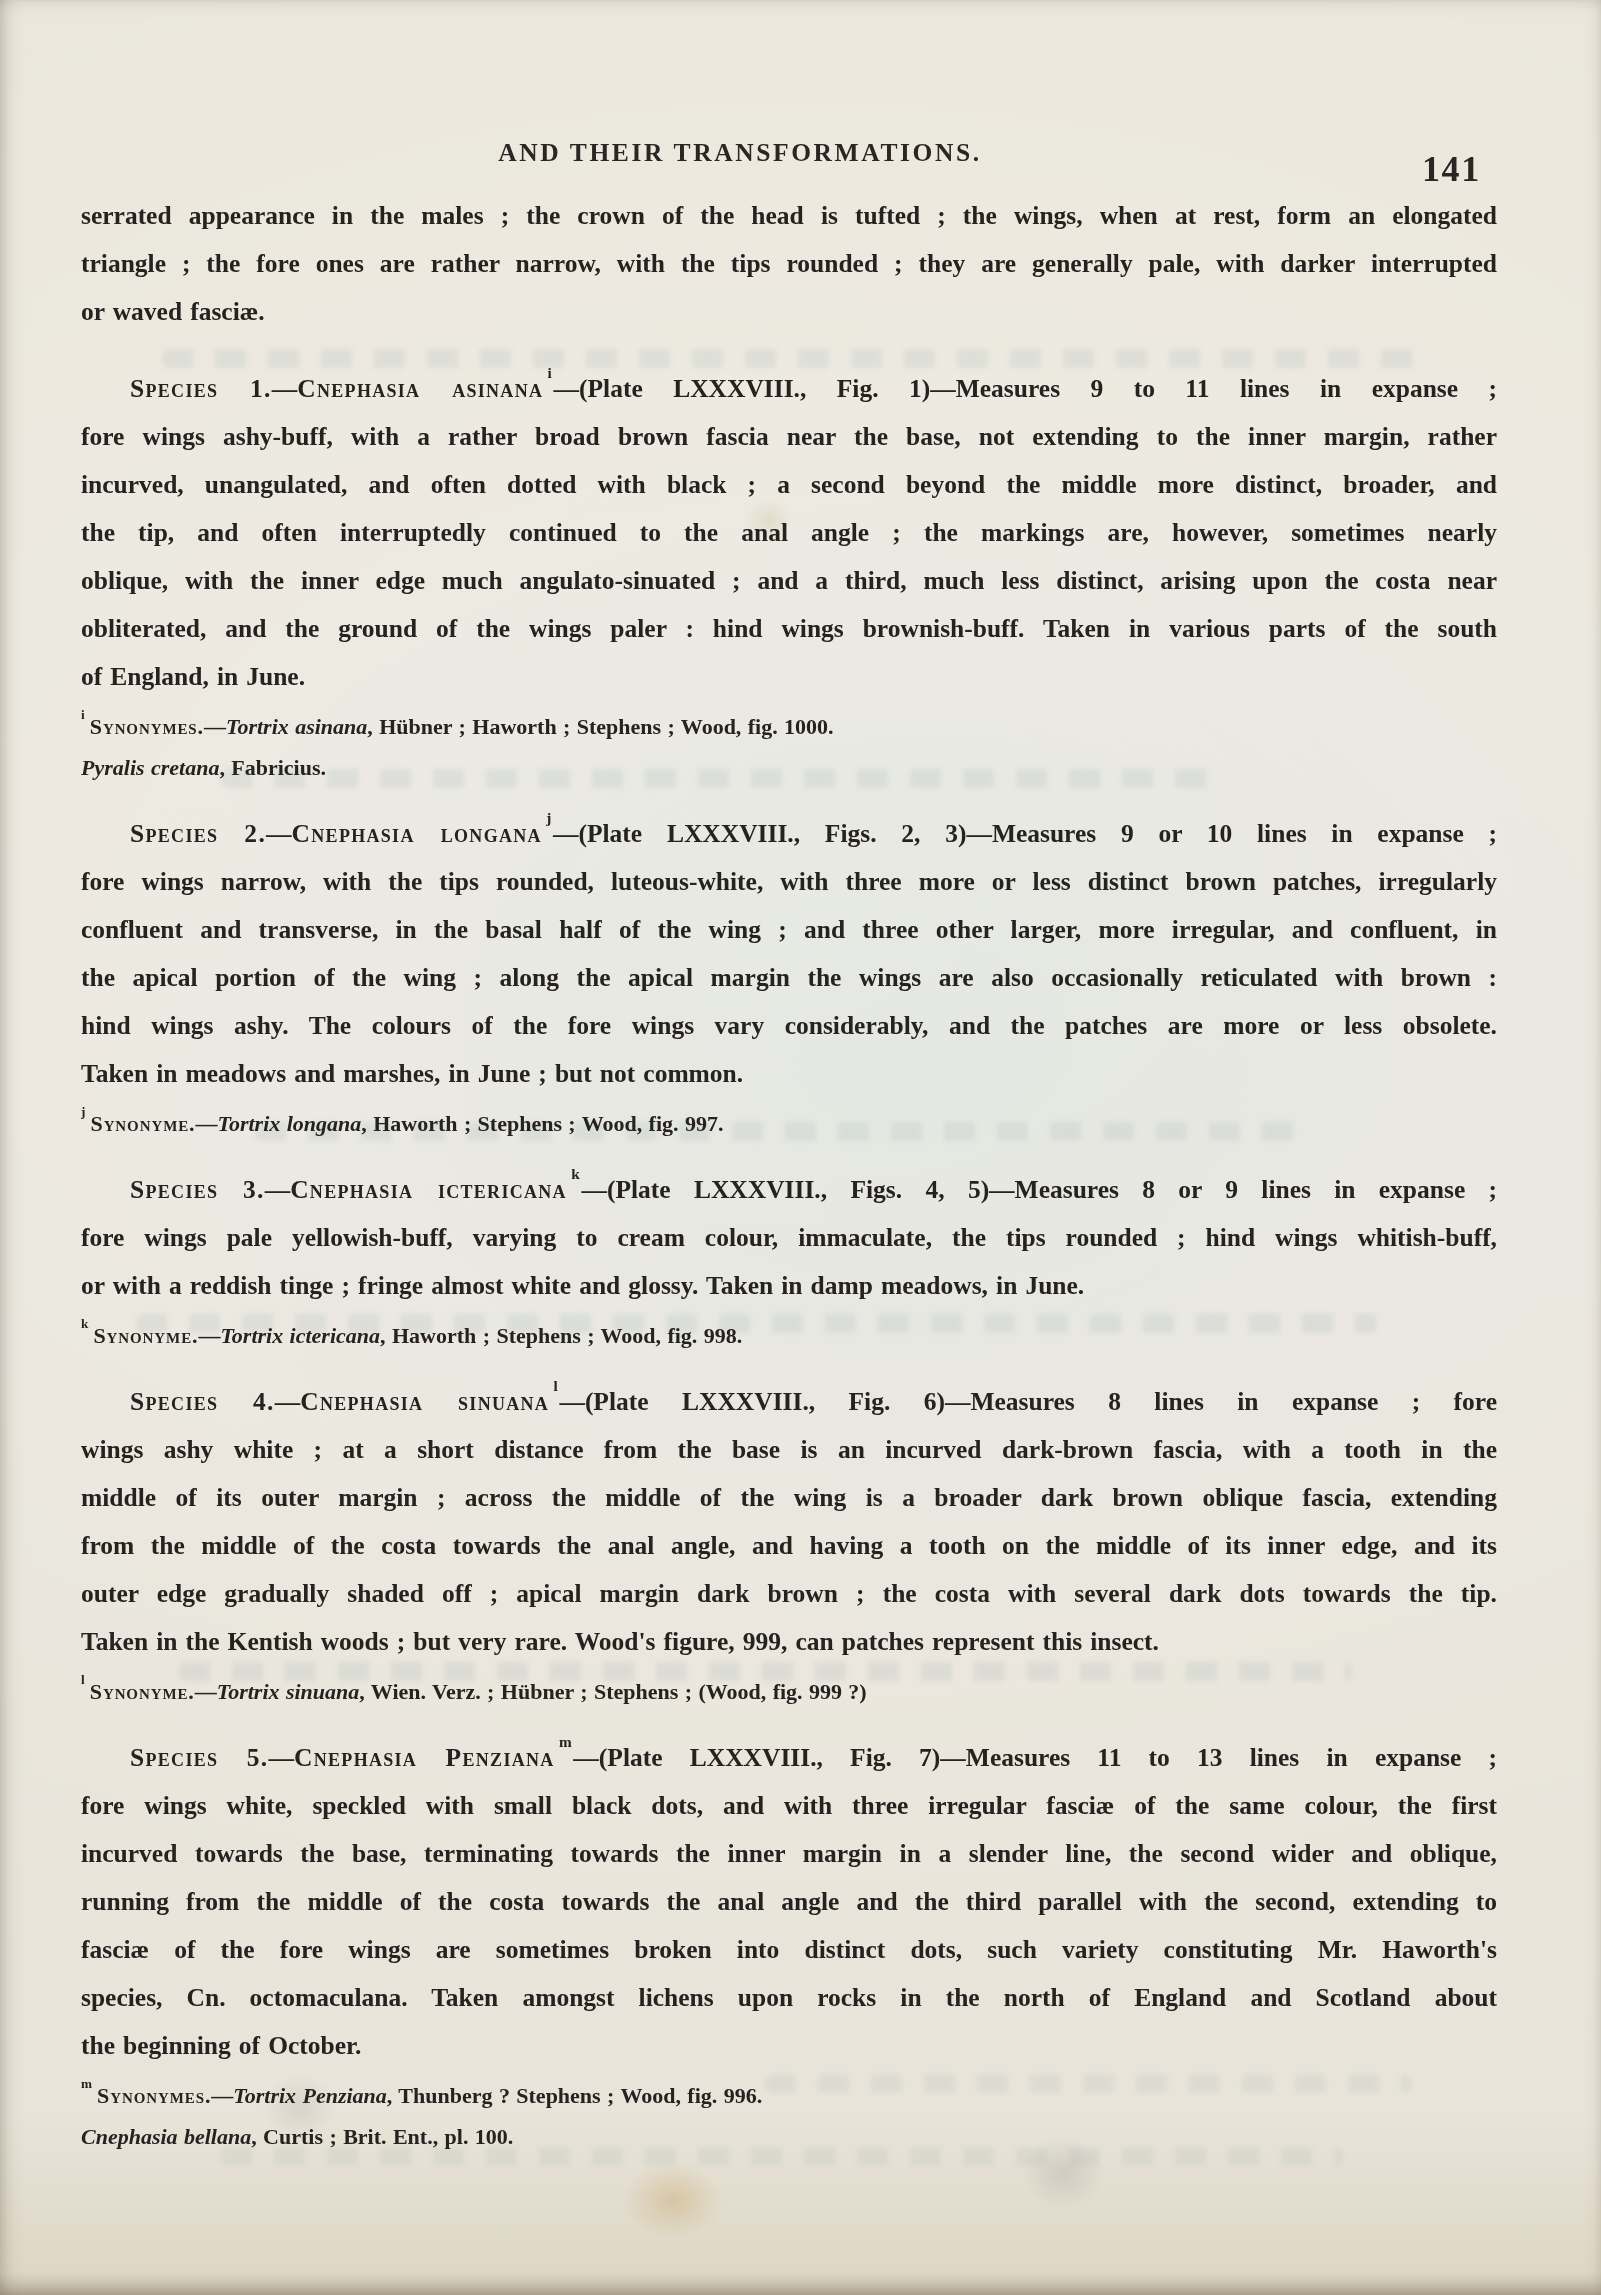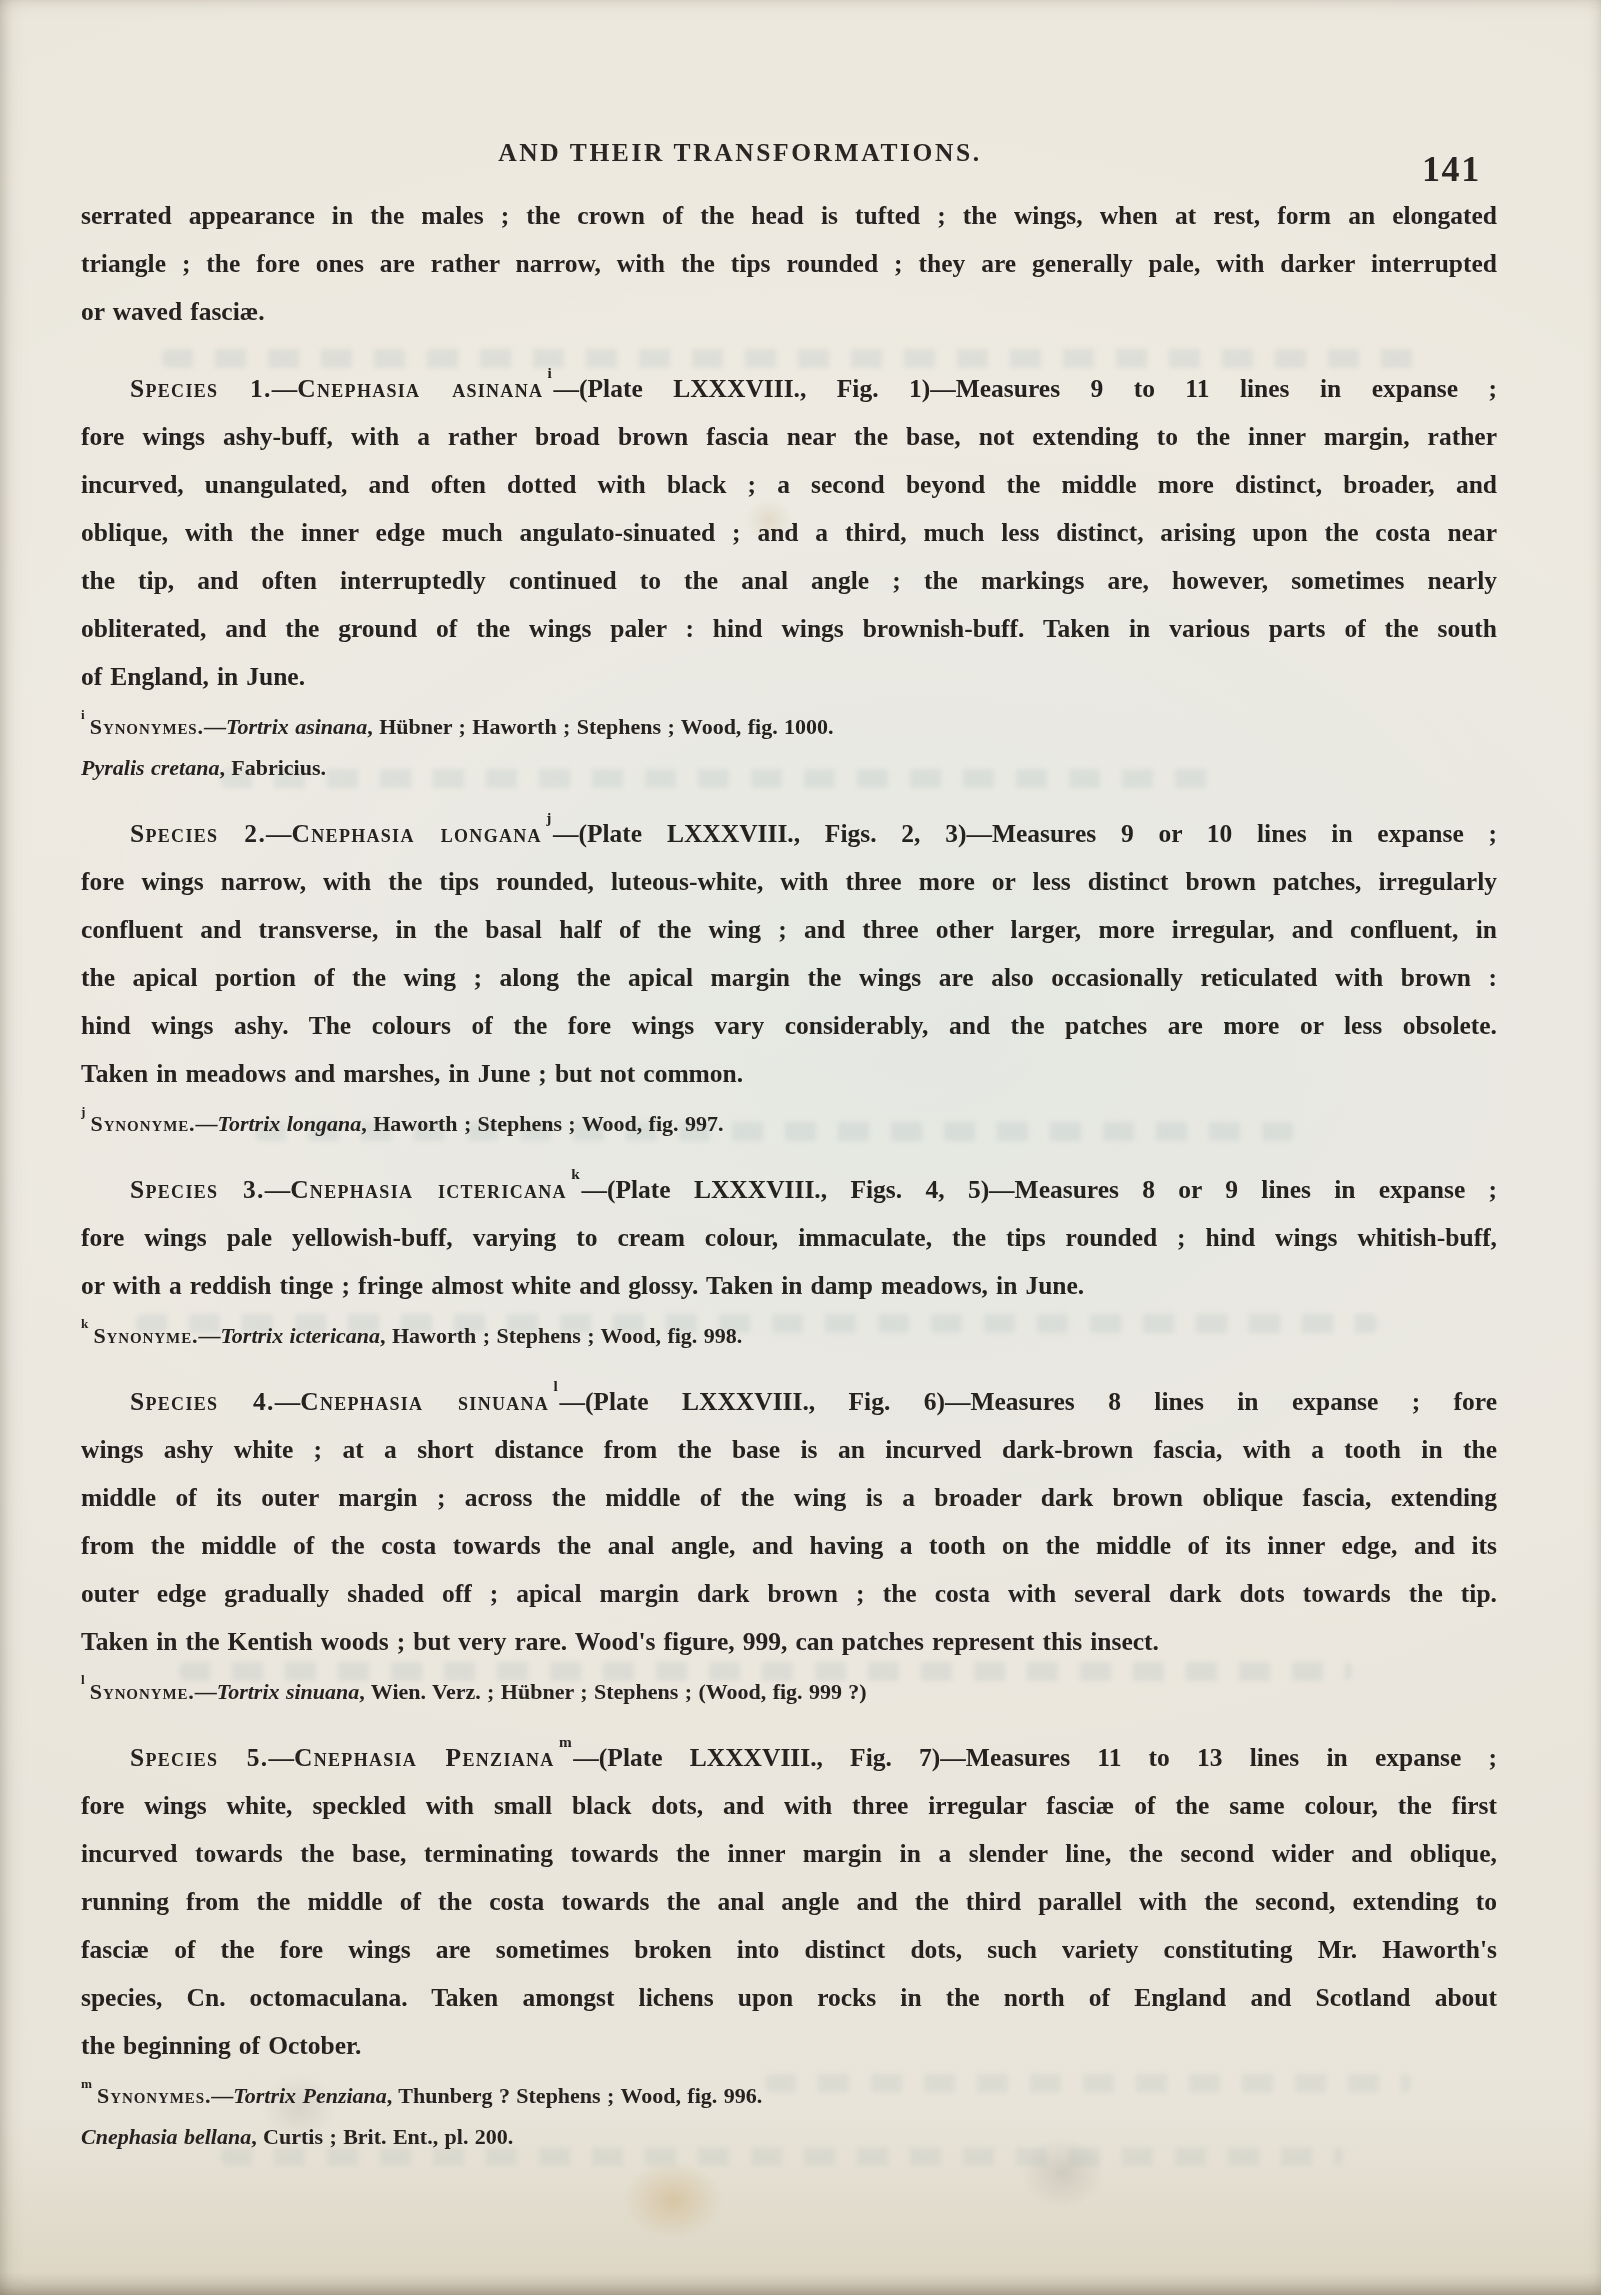--- a/index.html
+++ b/index.html
@@ -108,22 +108,22 @@
       <div class="line">triangle ; the fore ones are rather narrow, with the tips rounded ; they are generally pale, with darker interrupted</div>
       <div class="line end">or waved fasciæ.</div>
     </div>
 
     <section class="species first">
       <div class="line heading">
         <span class="sc">Species 1.</span><span>—</span><span class="sc">Cnephasia asinana</span><sup class="fnref">i</sup><span>—(Plate LXXXVIII., Fig. 1)—Measures 9 to 11 lines in expanse ;</span>
       </div>
       <div class="line">fore wings ashy-buff, with a rather broad brown fascia near the base, not extending to the inner margin, rather</div>
       <div class="line">incurved, unangulated, and often dotted with black ; a second beyond the middle more distinct, broader, and</div>
+      <div class="line">the tip, and often interruptedly continued to the anal angle ; the markings are, however, sometimes nearly</div>
       <div class="line">oblique, with the inner edge much angulato-sinuated ; and a third, much less distinct, arising upon the costa near</div>
-      <div class="line">the tip, and often interruptedly continued to the anal angle ; the markings are, however, sometimes nearly</div>
       <div class="line">obliterated, and the ground of the wings paler : hind wings brownish-buff.  Taken in various parts of the south</div>
       <div class="line end">of England, in June.</div>
       <div class="footnotes">
         <div class="fn">
           <sup class="fnref">i</sup><span class="sc">Synonymes.</span><span>—</span><i>Tortrix asinana</i><span>, Hübner ; Haworth ; Stephens ; Wood, fig. 1000.</span>
         </div>
         <div class="fn">
           <sup class="fnref"></sup><span class="sc"></span><span></span><i>Pyralis cretana</i><span>, Fabricius.</span>
         </div>
       </div>
@@ -182,20 +182,20 @@
       <div class="line">incurved towards the base, terminating towards the inner margin in a slender line, the second wider and oblique,</div>
       <div class="line">running from the middle of the costa towards the anal angle and the third parallel with the second, extending to</div>
       <div class="line">fasciæ of the fore wings are sometimes broken into distinct dots, such variety constituting Mr. Haworth's</div>
       <div class="line">species, Cn. octomaculana.  Taken amongst lichens upon rocks in the north of England and Scotland about</div>
       <div class="line end">the beginning of October.</div>
       <div class="footnotes">
         <div class="fn">
           <sup class="fnref">m</sup><span class="sc">Synonymes.</span><span>—</span><i>Tortrix Penziana</i><span>, Thunberg ? Stephens ;  Wood, fig. 996.</span>
         </div>
         <div class="fn">
-          <sup class="fnref"></sup><span class="sc"></span><span></span><i>Cnephasia bellana</i><span>, Curtis ;  Brit. Ent., pl. 200.</span>
+          <sup class="fnref"></sup><span class="sc"></span><span></span><i>Cnephasia bellana</i><span>, Curtis ;  Brit. Ent., pl. 100.</span>
         </div>
       </div>
     </section>
 
   </div>
 </div>
 
 
 </body></html>

